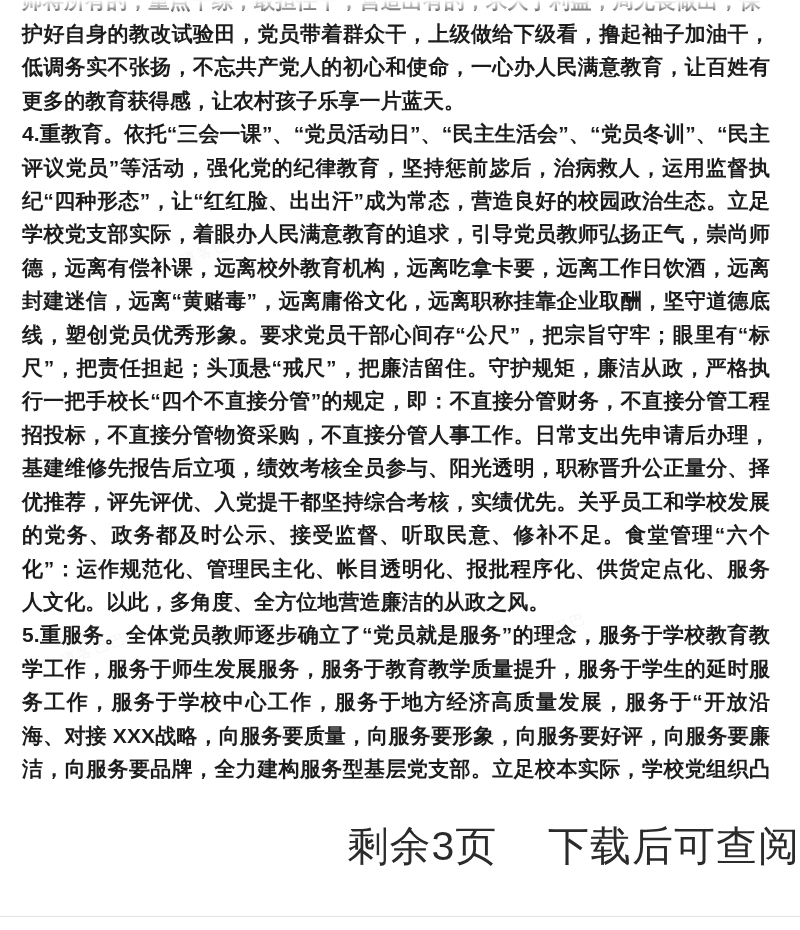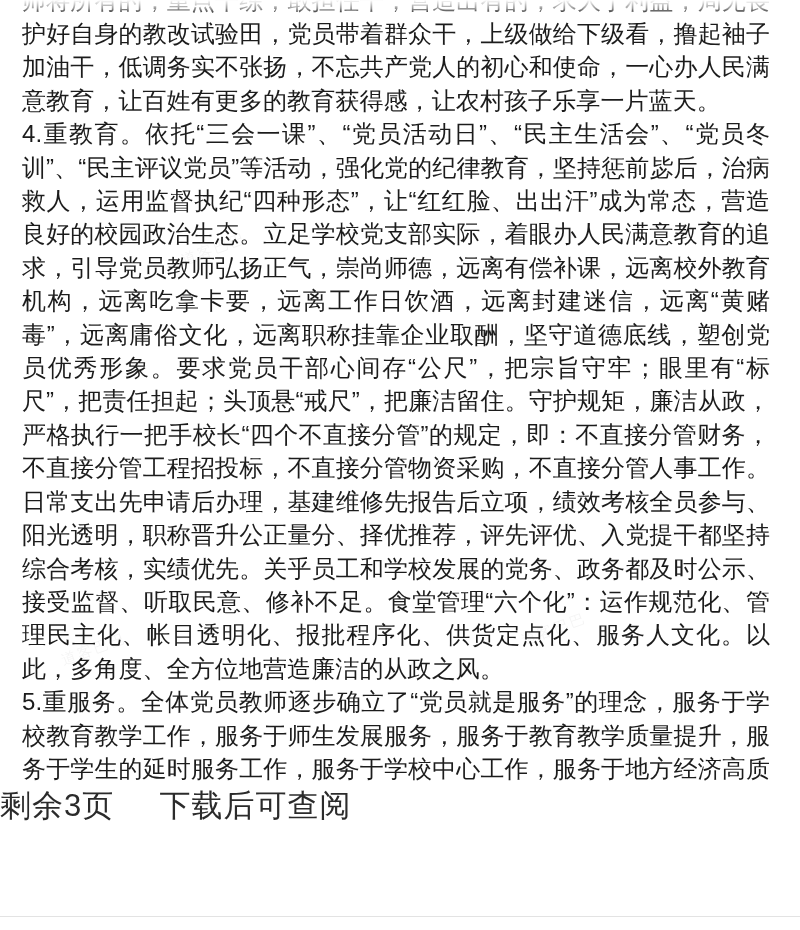--- a/index.html
+++ b/index.html
@@ -22,28 +22,29 @@
     height: 930px;
     background: #ffffff;
   }
   .doc-body {
     position: absolute;
     left: 22px;
     top: 0px;
     width: 756px;
   }
   .para {
-    font-size: 24px;
+    font-size: 21px;
     line-height: 33.4px;
     color: #1c1c1c;
     text-align: justify;
     text-justify: inter-ideograph;
     margin: 0 8px 0 0;
     letter-spacing: 0.1px;
     font-family: "Liberation Sans", sans-serif;
+    font-weight: bold;
   }
   .para-clip {
     overflow: hidden;
     height: 17px;
     line-height: 33.4px;
   }
   .para-clip .inner {
     display: block;
     margin-top: -16px;
   }
@@ -73,24 +74,24 @@
     position: absolute;
     left: 0;
     top: 790px;
     width: 800px;
     height: 140px;
     background: #ffffff;
   }
   .bottom-notice {
     position: absolute;
     left: 0;
-    top: 785px;
+    top: 819px;
     width: 800px;
-    text-align: left;
-    font-size: 31px;
+    text-align: right;
+    font-size: 41px;
     color: #2b2b2b;
     letter-spacing: 1px;
     font-family: "Liberation Sans", sans-serif;
   }
   .bottom-notice .gap {
     display: inline-block;
     width: 26px;
   }
   .footer-rule {
     position: absolute;

